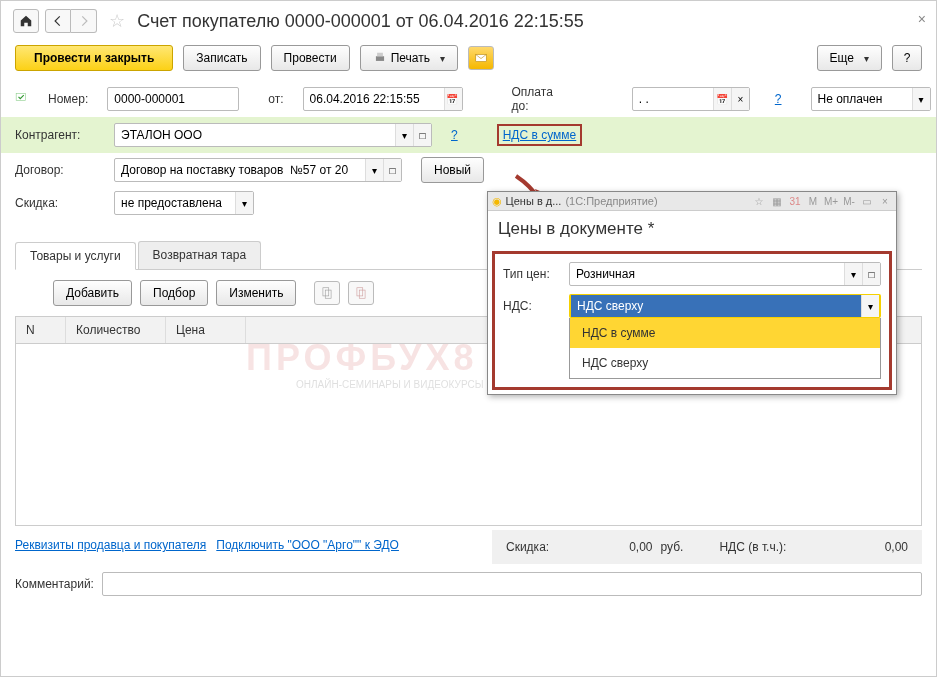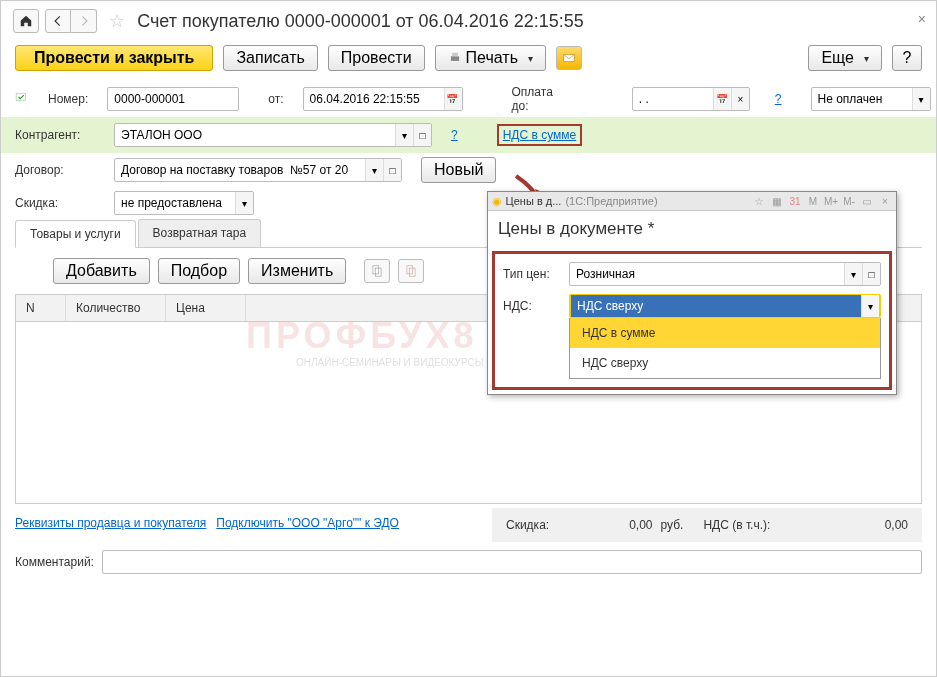--- a/index.html
+++ b/index.html
@@ -7,33 +7,33 @@
 .window { width: 937px; height: 677px; position: relative; border: 1px solid #ccc; background: #fff; }
 .titlebar { display: flex; align-items: center; padding: 8px 12px; gap: 6px; }
 .icon-btn { display: inline-flex; align-items: center; justify-content: center; width: 26px; height: 24px; border: 1px solid #bbb; border-radius: 3px; background: #f8f8f8; cursor: pointer; }
 .icon-btn-group { display: flex; }
 .icon-btn-group .icon-btn:first-child { border-top-right-radius: 0; border-bottom-right-radius: 0; }
 .icon-btn-group .icon-btn:last-child { border-top-left-radius: 0; border-bottom-left-radius: 0; border-left: none; }
 .star { color: #ccc; font-size: 18px; margin: 0 6px; }
 .title { font-size: 18px; color: #333; }
 .close-x { position: absolute; right: 10px; top: 10px; color: #888; cursor: pointer; font-size: 14px; }
 .toolbar { display: flex; align-items: center; padding: 4px 14px 10px 14px; gap: 10px; }
-.btn { height: 26px; padding: 0 12px; border: 1px solid #999; border-radius: 3px; background: linear-gradient(#fefefe,#e8e8e8); cursor: pointer; font-size: 16px; display: inline-flex; align-items: center; gap: 4px; }
+.btn { height: 26px; padding: 0 12px; border: 1px solid #999; border-radius: 3px; background: linear-gradient(#fefefe,#e8e8e8); cursor: pointer; font-size: 12px; display: inline-flex; align-items: center; gap: 4px; }
 .btn-yellow { background: linear-gradient(#ffe773,#fcd116); border-color: #cba400; font-weight: bold; padding: 0 18px; }
 .btn-dd::after { content: "▾"; margin-left: 6px; font-size: 10px; color: #333; }
 .spacer { flex: 1; }
 .form-row { display: flex; align-items: center; padding: 4px 14px; gap: 19px; }
 .label { width: 80px; color: #333; }
 .input-wrap { display: flex; align-items: center; border: 1px solid #bbb; border-radius: 2px; height: 24px; background: #fff; }
 .input-wrap input { border: none; outline: none; padding: 0 6px; height: 22px; font-size: 12px; background: transparent; }
 .input-btn { width: 18px; height: 22px; border: none; border-left: 1px solid #ddd; background: #f5f5f5; cursor: pointer; font-size: 10px; display: flex; align-items: center; justify-content: center; }
 .row-green { background: #e4f4d0; padding-top: 6px; padding-bottom: 6px; margin: 0; }
 .link { color: #0066cc; text-decoration: underline; cursor: pointer; }
 .red-box { border: 2px solid #a43a2f; padding: 2px 4px; display: inline-block; }
-.tabs { display: flex; margin: 0 14px 0; border-bottom: 1px solid #ccc; }
+.tabs { display: flex; margin: 22px 14px 0; border-bottom: 1px solid #ccc; }
 .tab { padding: 6px 14px; border: 1px solid #ccc; border-bottom: none; background: #eee; cursor: pointer; margin-right: 2px; border-radius: 3px 3px 0 0; }
 .tab.active { background: #fff; border-bottom: 1px solid #fff; position: relative; top: 1px; }
 .tab-toolbar { display: flex; gap: 8px; padding: 10px 14px 6px; align-items: center; margin-left: 38px; }
 .table-wrap { margin: 4px 14px; border: 1px solid #ccc; height: 210px; overflow: auto; position: relative; }
 .table-head { display: flex; background: #f2f2f2; border-bottom: 1px solid #ccc; }
 .th { padding: 6px 10px; border-right: 1px solid #ddd; font-size: 12px; }
 .watermark { position: absolute; top: 20px; left: 230px; font-size: 36px; color: rgba(200,70,70,0.15); font-weight: bold; letter-spacing: 4px; pointer-events: none; }
 .watermark-sub { position: absolute; top: 62px; left: 280px; font-size: 10px; color: rgba(150,150,150,0.3); pointer-events: none; }
 .footer-links { padding: 8px 14px; display: flex; flex-direction: row; gap: 10px; }
 .totals-row { display: flex; padding: 6px 14px; background: #f0f0f0; align-items: center; }
@@ -198,21 +198,21 @@
   <div style="display:flex;padding:0 14px;align-items:flex-start">
     <div class="footer-links" style="padding-left:0">
       <a class="link">Реквизиты продавца и покупателя</a>
       <a class="link">Подключить "ООО "Арго"" к ЭДО</a>
     </div>
     <div style="flex:1"></div>
     <div class="totals-row" style="flex:0 0 430px;padding:10px 14px">
       <span>Скидка:</span>
       <span style="margin-left:80px">0,00</span>
       <span style="margin-left:8px">руб.</span>
-      <span style="margin-left:20px">НДС (в т.ч.):</span>
+      <span style="margin-left:36px">НДС (в т.ч.):</span>
       <span style="margin-left:auto">0,00</span>
     </div>
   </div>
 
   <div class="comment-row">
     <span>Комментарий:</span>
     <div class="input-wrap">
         <input style="width: 100%;">
       </div>
   </div>

